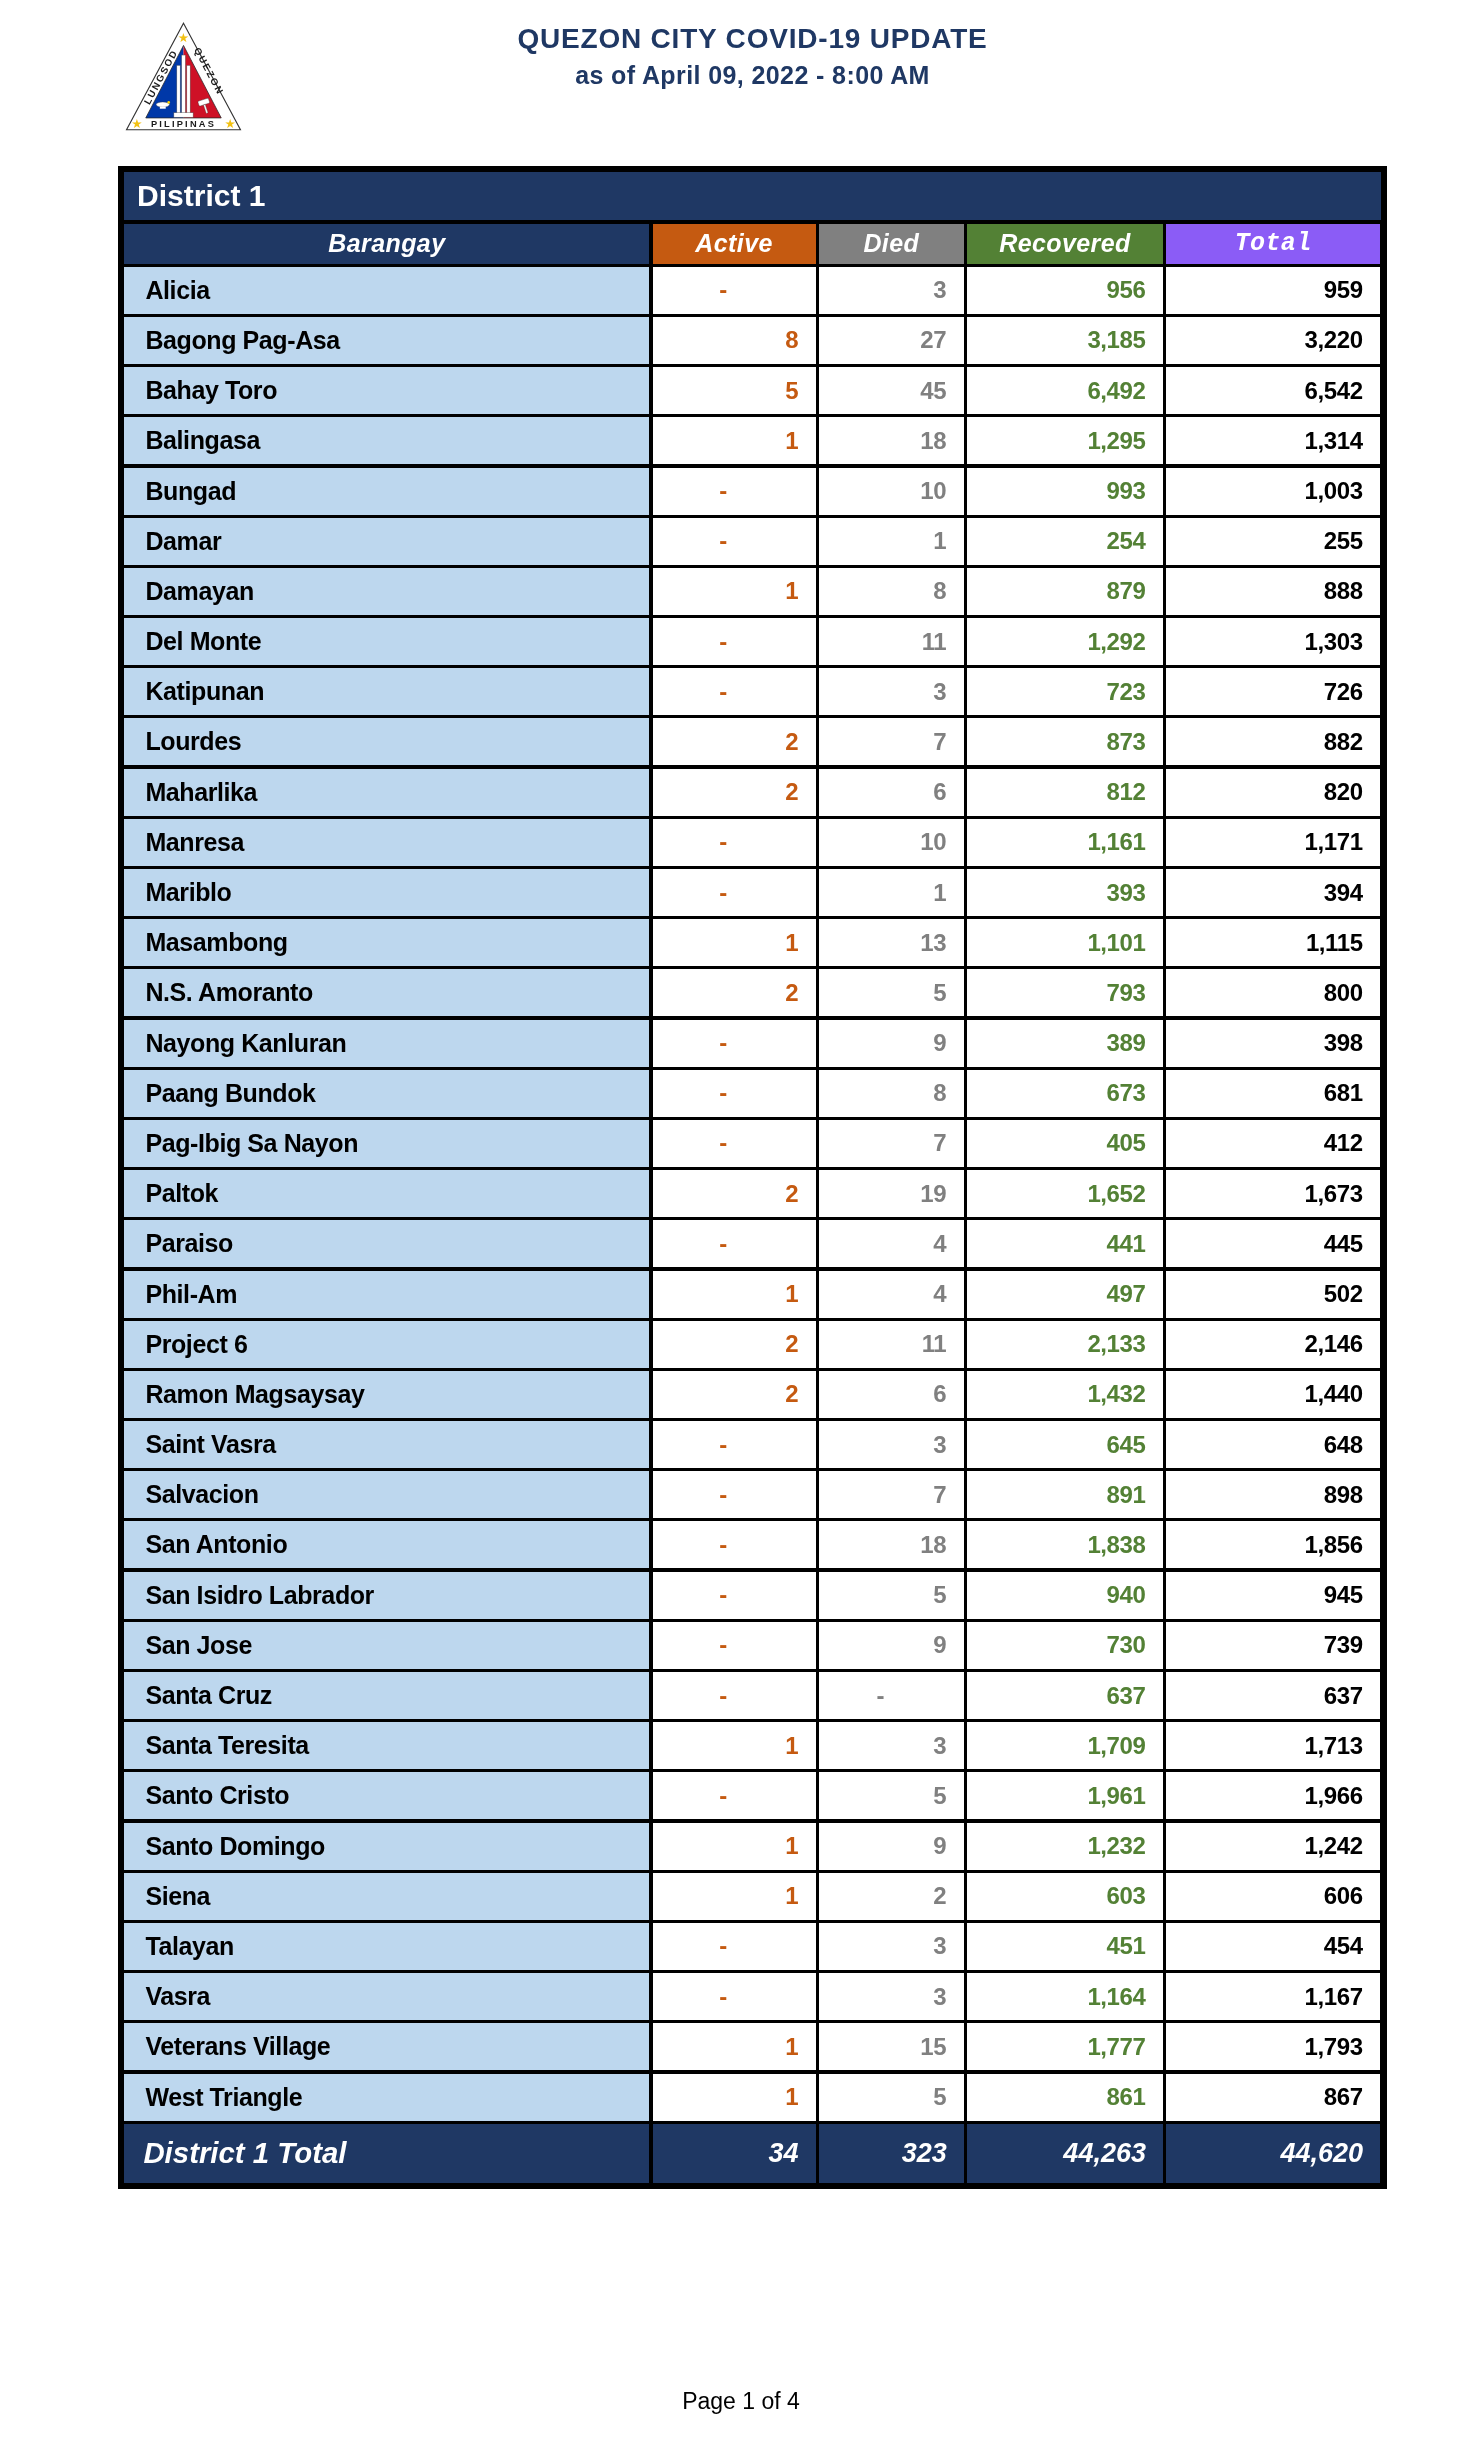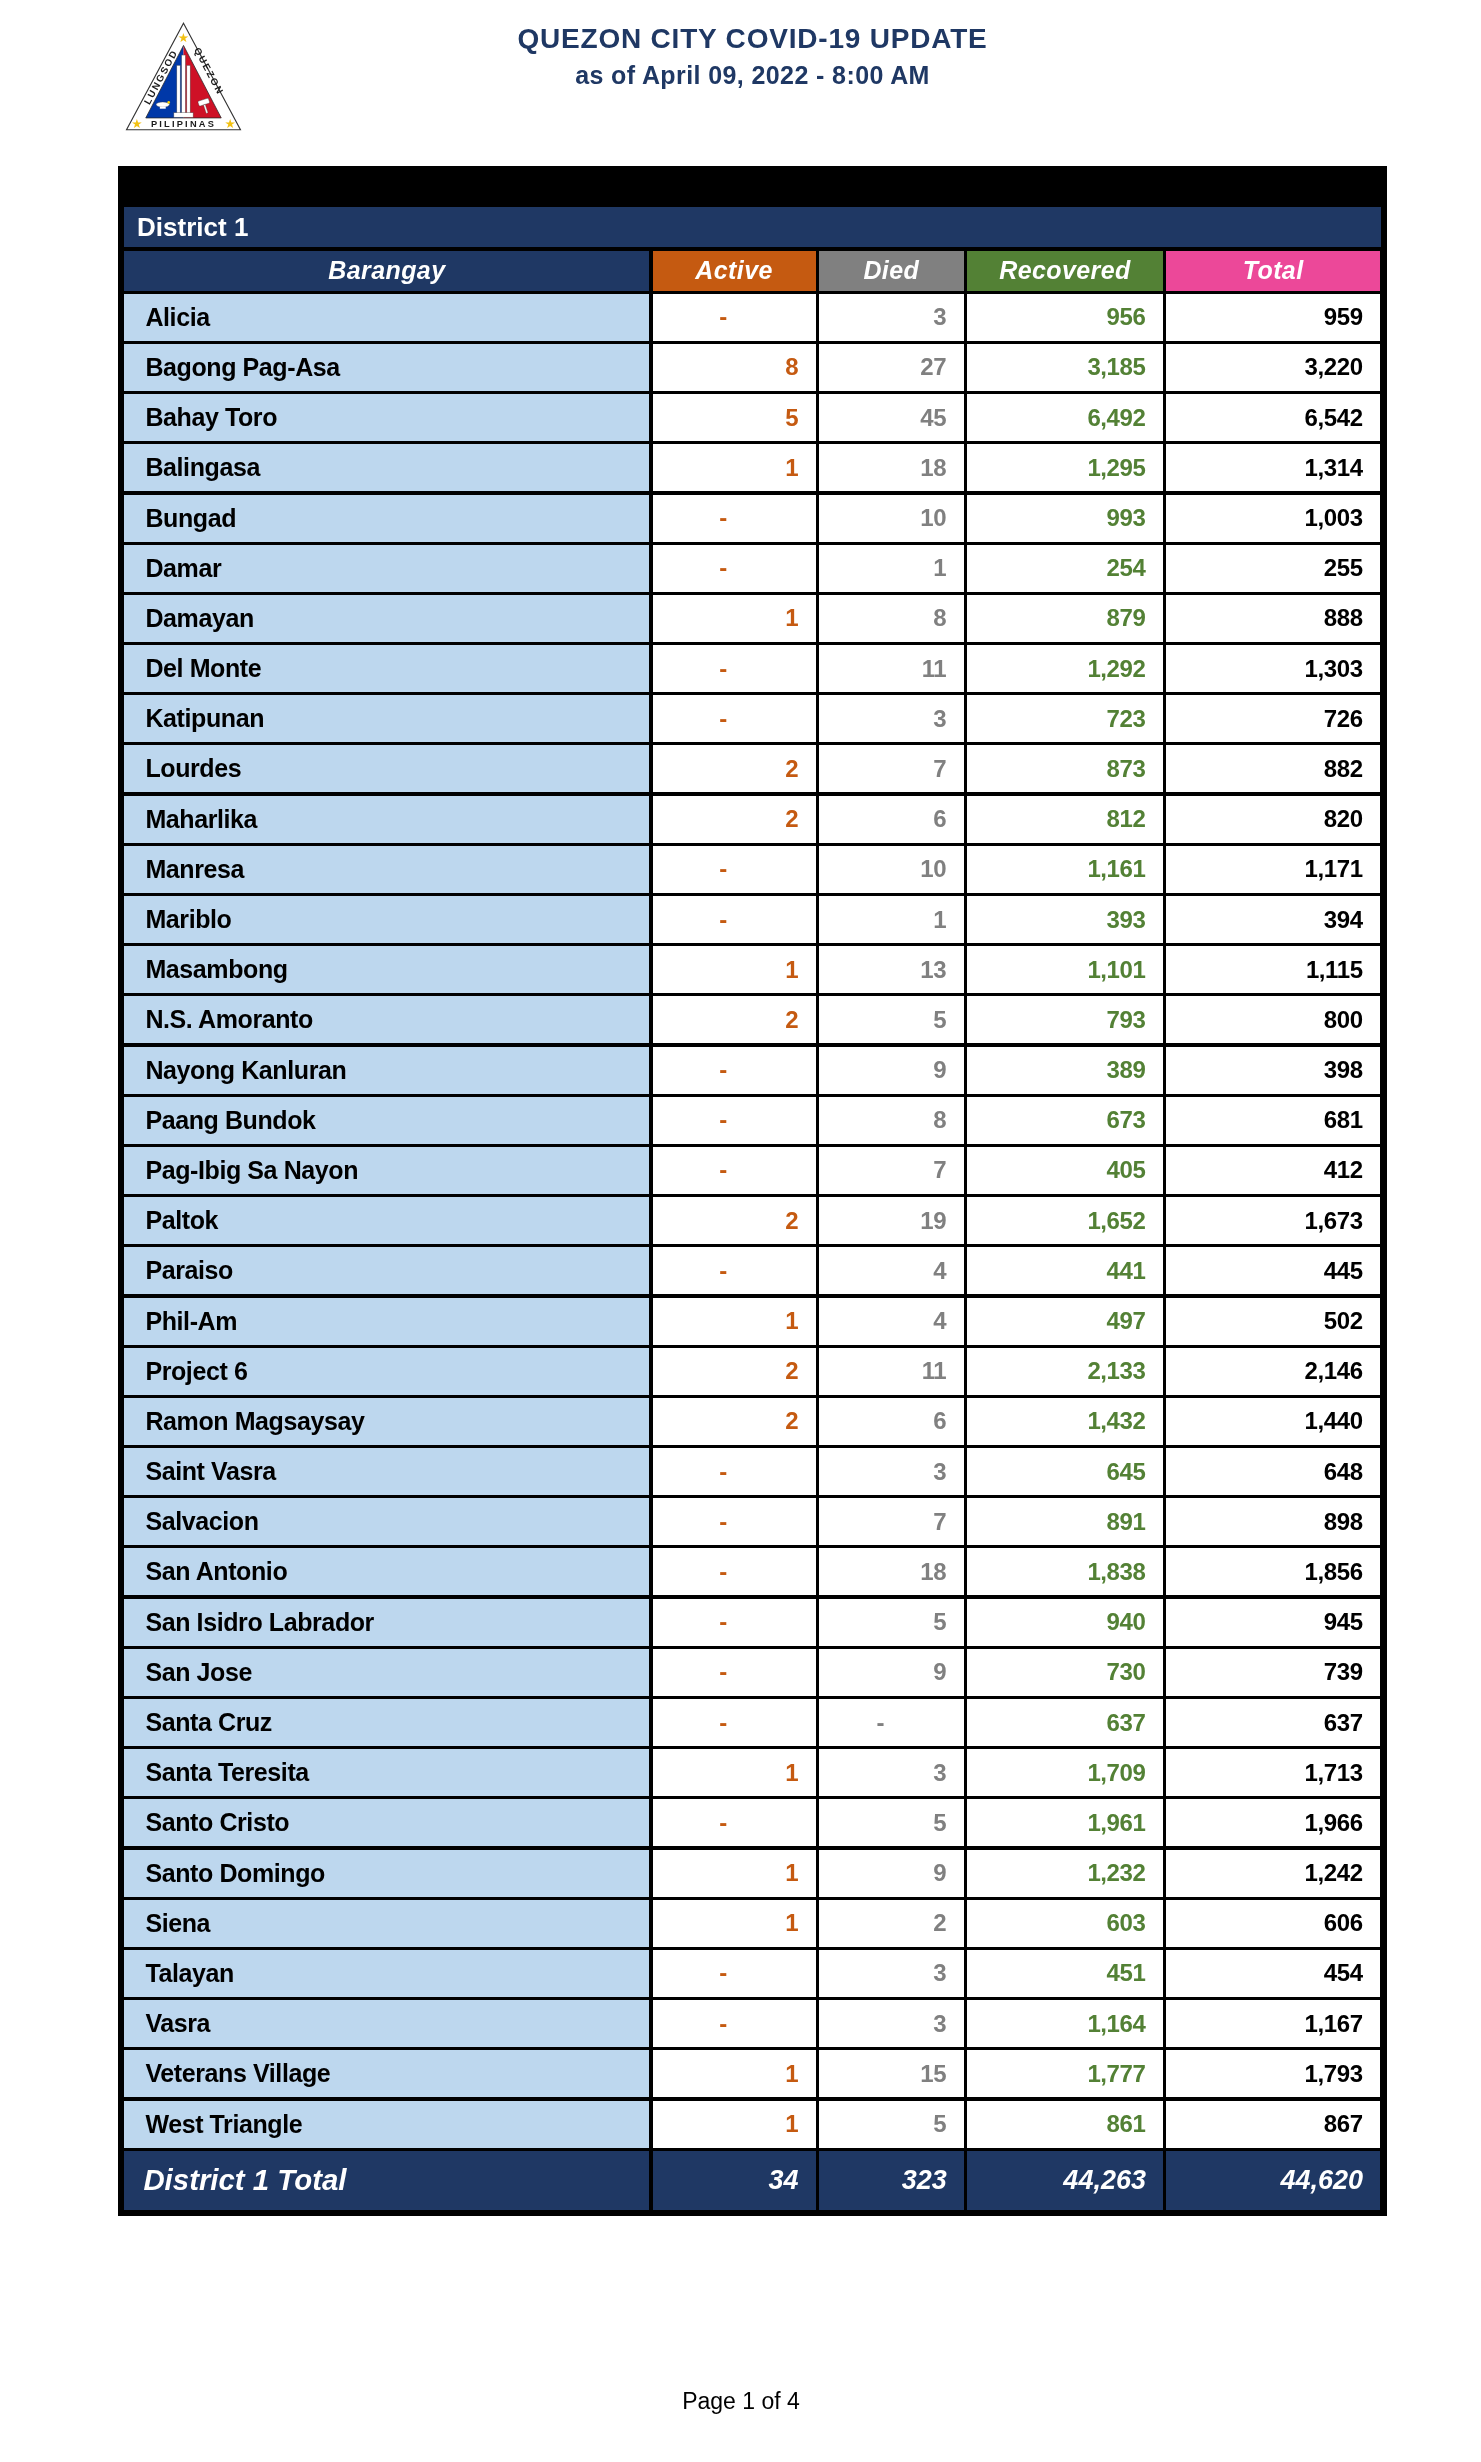--- a/index.html
+++ b/index.html
@@ -41,34 +41,34 @@
     background:#000; padding:6.4px; box-sizing:border-box;
     display:flex; flex-direction:column; gap:3.2px;
   }
   .grid-row {
     display:grid;
     grid-template-columns:525px 163px 145px 196px 214px;
     gap:3.2px;
     background:#000;
   }
   .district {
-    height:40px; background:var(--navy);
-    color:#fff; font-weight:bold; font-size:26px;
-    display:flex; align-items:center; padding-left:12.7px;margin-top:35px;
+    height:48px; background:var(--navy);
+    color:#fff; font-weight:bold; font-size:30px;
+    display:flex; align-items:center; padding-left:12.7px;
   }
   .hcell {
     height:40px; display:flex; align-items:center; justify-content:center;
     color:#fff; font-weight:bold; font-style:italic; font-size:25px;
     letter-spacing:0.4px;
   }
   .h-barangay { background:var(--navy); }
   .h-active   { background:var(--orange); }
   .h-died     { background:var(--gray); }
   .h-recovered{ background:var(--green); }
-  .h-total    { background:#ec4899; }
+  .h-total    { background:#8b5cf6;font-family:Liberation Mono, monospace; }
 
   .cell {
     height:47px; display:flex; align-items:center;
     font-weight:bold; letter-spacing:-0.4px;
   }
   .cell.name {
     background:var(--lightblue); color:#000;
     padding-left:21px; font-size:25px;
   }
   .cell.num {

